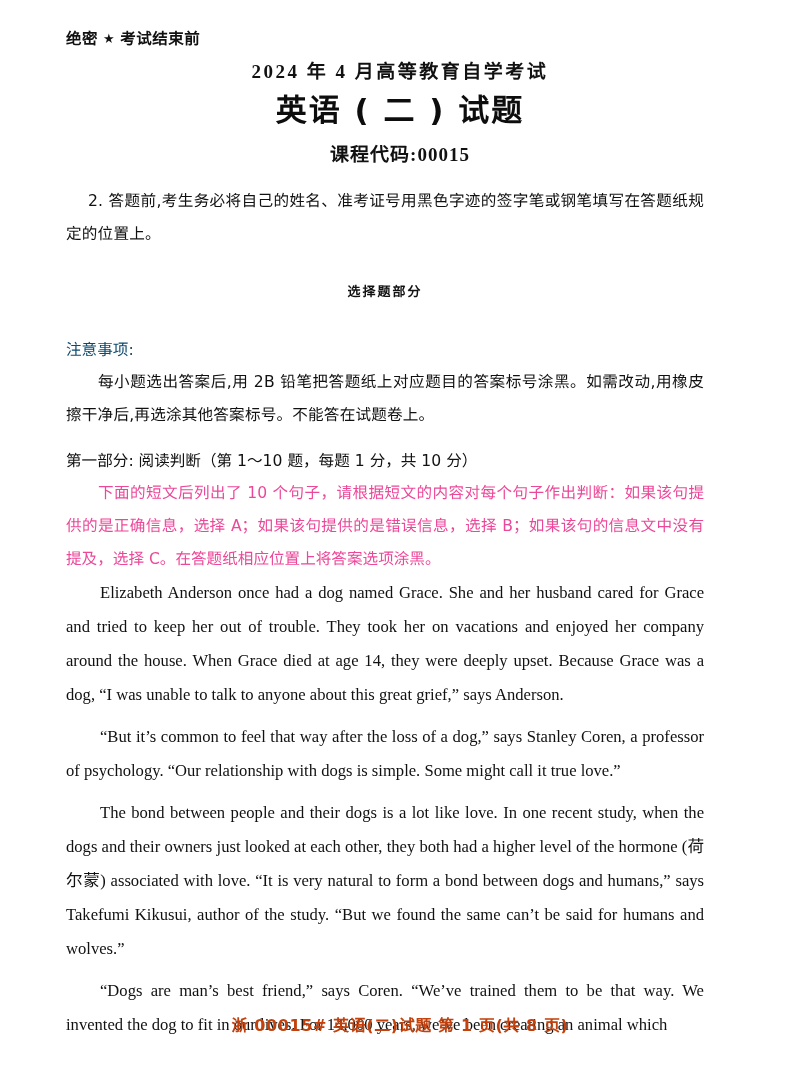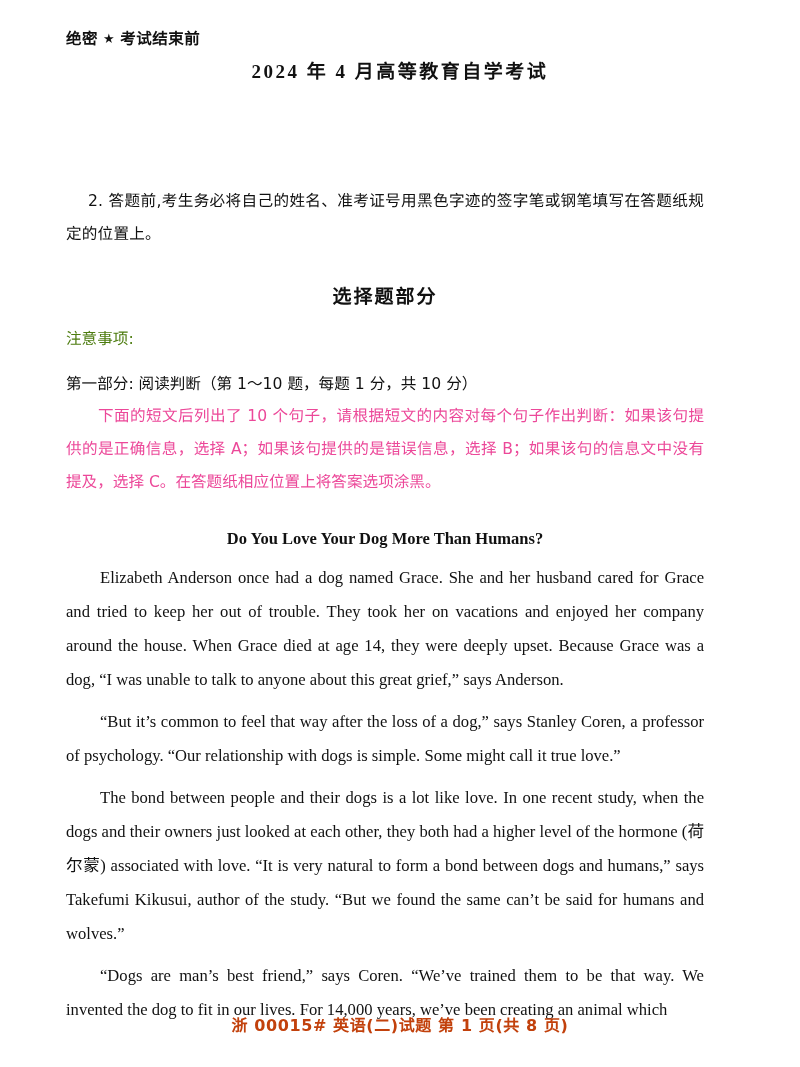--- a/index.html
+++ b/index.html
@@ -99,34 +99,34 @@
   .cn-line.indent-num {
     text-indent: 22px;
   }
   .cn-line.indent-2 {
     text-indent: 32px;
   }
 
   
   .section-heading {
     font-family: "DejaVu Sans", "Liberation Sans", sans-serif;
-    font-size: 19px;
+    font-size: 13px;
     font-weight: 600;
     letter-spacing: 2px;
     text-align: center;
-    margin: 30px 0 16px 0;
+    margin: 30px 0 35px 0;
     color: #111;
   }
 
   .notice-label {
     font-family: "DejaVu Sans", "Liberation Sans", sans-serif;
     font-size: 15.6px;
     line-height: 31px;
     margin: 0;
-    color: #4d7c0f;
+    color: #0c4a6e;
   }
 
   .spacer-sm { height: 13px; }
 
   
   .part-heading {
     font-family: "DejaVu Sans", "Liberation Sans", sans-serif;
     font-size: 15.6px;
     line-height: 32px;
     margin: 0;
@@ -185,36 +185,38 @@
 <body>
 
 <div class="page">
 
   <div class="secret-header">
     <span>绝密</span><span class="star">★</span><span>考试结束前</span>
   </div>
 
   <div class="title-block">
     <h1 class="exam-title">2024 年 4 月高等教育自学考试</h1>
+    <h2 class="paper-title">英语 ( 二 ) 试题</h2>
+    <div class="course-code">课程代码:00015</div>
   </div>
 
   <div class="content">
 
     <p class="cn-line indent-num">2.  答题前,考生务必将自己的姓名、准考证号用黑色字迹的签字笔或钢笔填写在答题纸规定的位置上。</p>
 
     <div class="section-heading">选择题部分</div>
 
     <p class="notice-label">注意事项:</p>
+    <p class="cn-line indent-2">每小题选出答案后,用 2B 铅笔把答题纸上对应题目的答案标号涂黑。如需改动,用橡皮擦干净后,再选涂其他答案标号。不能答在试题卷上。</p>
 
     <div class="spacer-sm"></div>
 
     <p class="part-heading">第一部分: 阅读判断（第 1～10 题，每题 1 分，共 10 分）</p>
     <p class="part-desc">下面的短文后列出了 10 个句子，请根据短文的内容对每个句子作出判断：如果该句提供的是正确信息，选择 A；如果该句提供的是错误信息，选择 B；如果该句的信息文中没有提及，选择 C。在答题纸相应位置上将答案选项涂黑。</p>
 
-    <div class="passage-title">Do You Love Your Dog More Than Humans?</div>
 
     <p class="passage-p">Elizabeth Anderson once had a dog named Grace. She and her husband cared for Grace and tried to keep her out of trouble. They took her on vacations and enjoyed her company around the house. When Grace died at age 14, they were deeply upset. Because Grace was a dog, “I was unable to talk to anyone about this great grief,” says Anderson.</p>
     <p class="passage-p">“But it’s common to feel that way after the loss of a dog,” says Stanley Coren, a professor of psychology. “Our relationship with dogs is simple. Some might call it true love.”</p>
     <p class="passage-p">The bond between people and their dogs is a lot like love. In one recent study, when the dogs and their owners just looked at each other, they both had a higher level of the hormone (荷尔蒙) associated with love. “It is very natural to form a bond between dogs and humans,” says Takefumi Kikusui, author of the study. “But we found the same can’t be said for humans and wolves.”</p>
     <p class="passage-p clipped">“Dogs are man’s best friend,” says Coren. “We’ve trained them to be that way. We invented the dog to fit in our lives. For 14,000 years, we’ve been creating an animal which</p>
 
   </div>
 
   <div class="footer">浙 00015# 英语(二)试题  第 1 页(共 8 页)</div>
 

